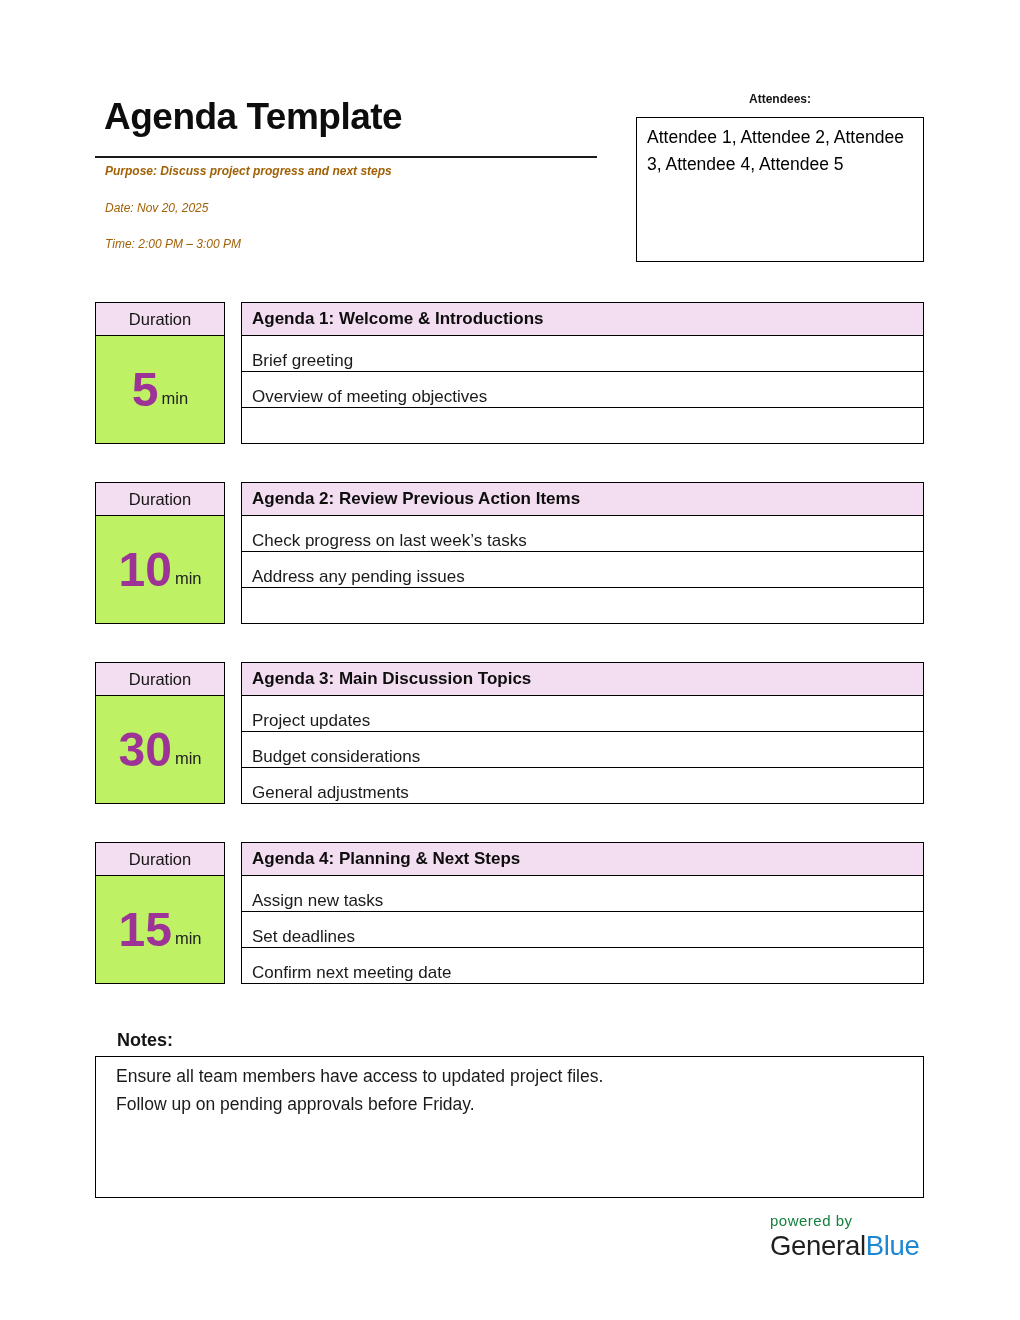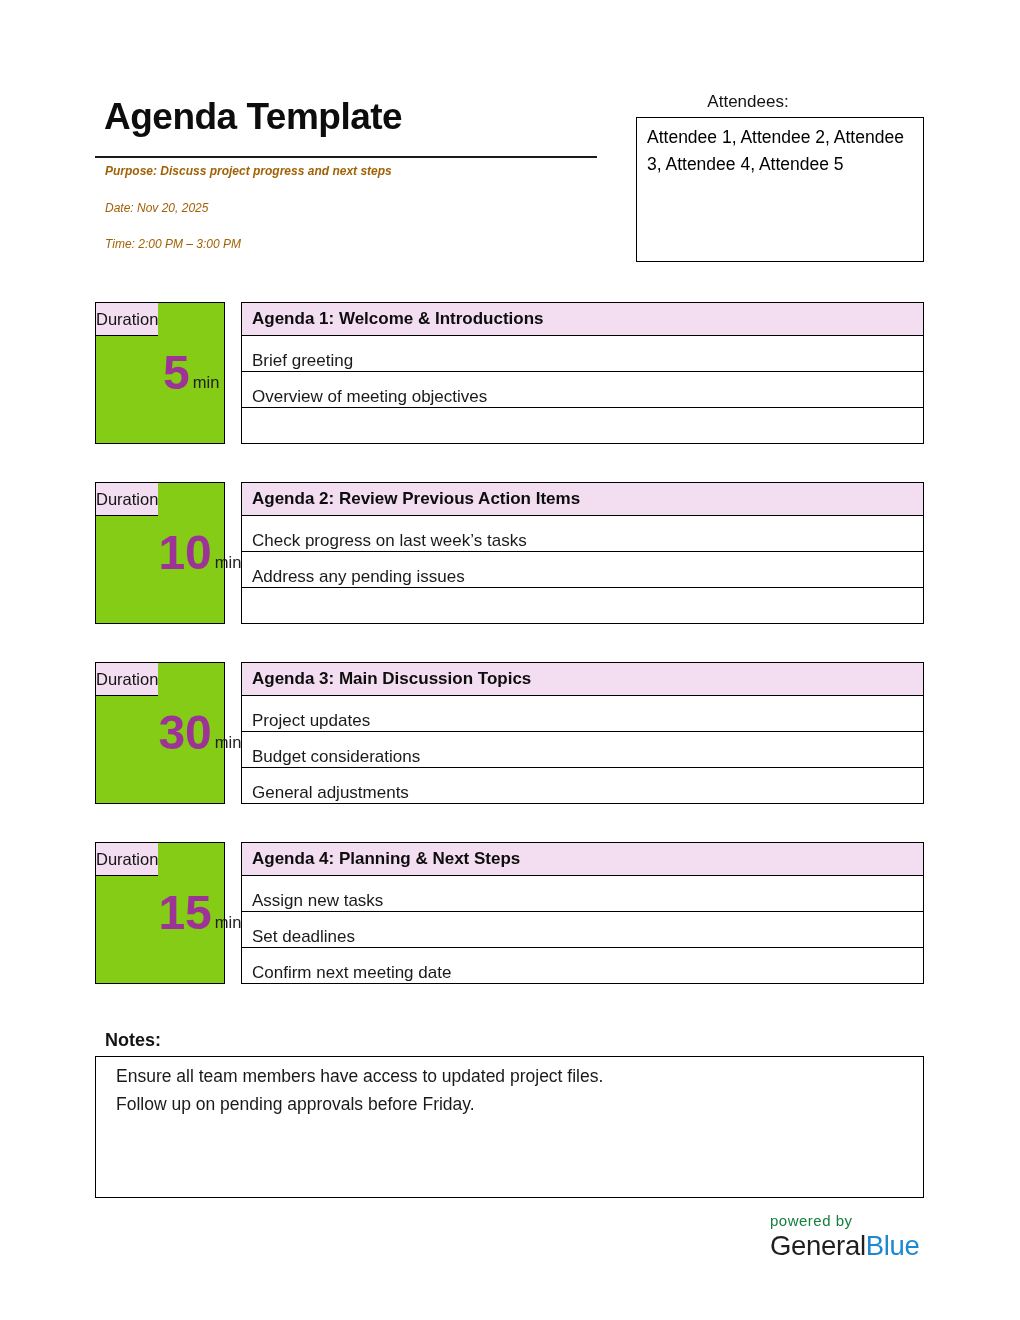--- a/index.html
+++ b/index.html
@@ -23,38 +23,38 @@
     position:absolute; left:95px; top:156px;
     width:502px; height:2px; background:#1a1a1a;
   }
   .meta-line { position:absolute; left:105px; font-size:12px; color:#a16207;font-style:italic; }
   .purpose { top:164px; font-weight:700; }
   .date-line { top:201px; }
   .time-line { top:237px; }
 
   
   .attendees-label {
-    position:absolute; left:604px; top:92px; width:288px;
-    text-align:center; font-size:17px; font-weight:400;
+    position:absolute; left:636px; top:92px; width:288px;
+    text-align:center; font-size:12px; font-weight:700;
   }
   .attendees-box {
     position:absolute; left:636px; top:117px;
     width:288px; height:145px;
     border:1.5px solid #000;
     padding:6px 10px;
     font-size:17.5px; line-height:1.55; color:#000000;
   }
 
   
   .sections { position:absolute; left:95px; top:302px; width:829px; }
   .section { display:flex; height:142px; margin-bottom:38px; }
   .duration-box {
     width:130px; height:142px; margin-right:16px;
-    border:1.5px solid #000; background:#84cc16;
-    display:flex; flex-direction:row;
+    border:1.5px solid #000; background:#bef264;
+    display:flex; flex-direction:column;
   }
   .duration-header {
     height:33px; flex:0 0 33px;
     background:#f3ddf1;
     border-bottom:1.5px solid #000;
     display:flex; align-items:center; justify-content:center;
     font-size:16.5px; color:#141414;
   }
   .duration-body {
     flex:1; display:flex; align-items:center; justify-content:center;
@@ -82,21 +82,21 @@
     display:flex; align-items:center;
     padding:0 10px;
     font-size:17px; color:#1a1a1a;
     border-bottom:1.5px solid #000;
     text-align:center;
   }
   .agenda-row:last-child { border-bottom:none; }
 
   
   .notes-label {
-    position:absolute; left:105px; top:1030px;
+    position:absolute; left:117px; top:1030px;
     font-size:18px; font-weight:700;
   }
   .notes-box {
     position:absolute; left:95px; top:1056px;
     width:829px; height:142px;
     border:1.5px solid #000;
     padding:5px 20px;
     font-size:17.5px; line-height:1.6; color:#1a1a1a;
   }
 

